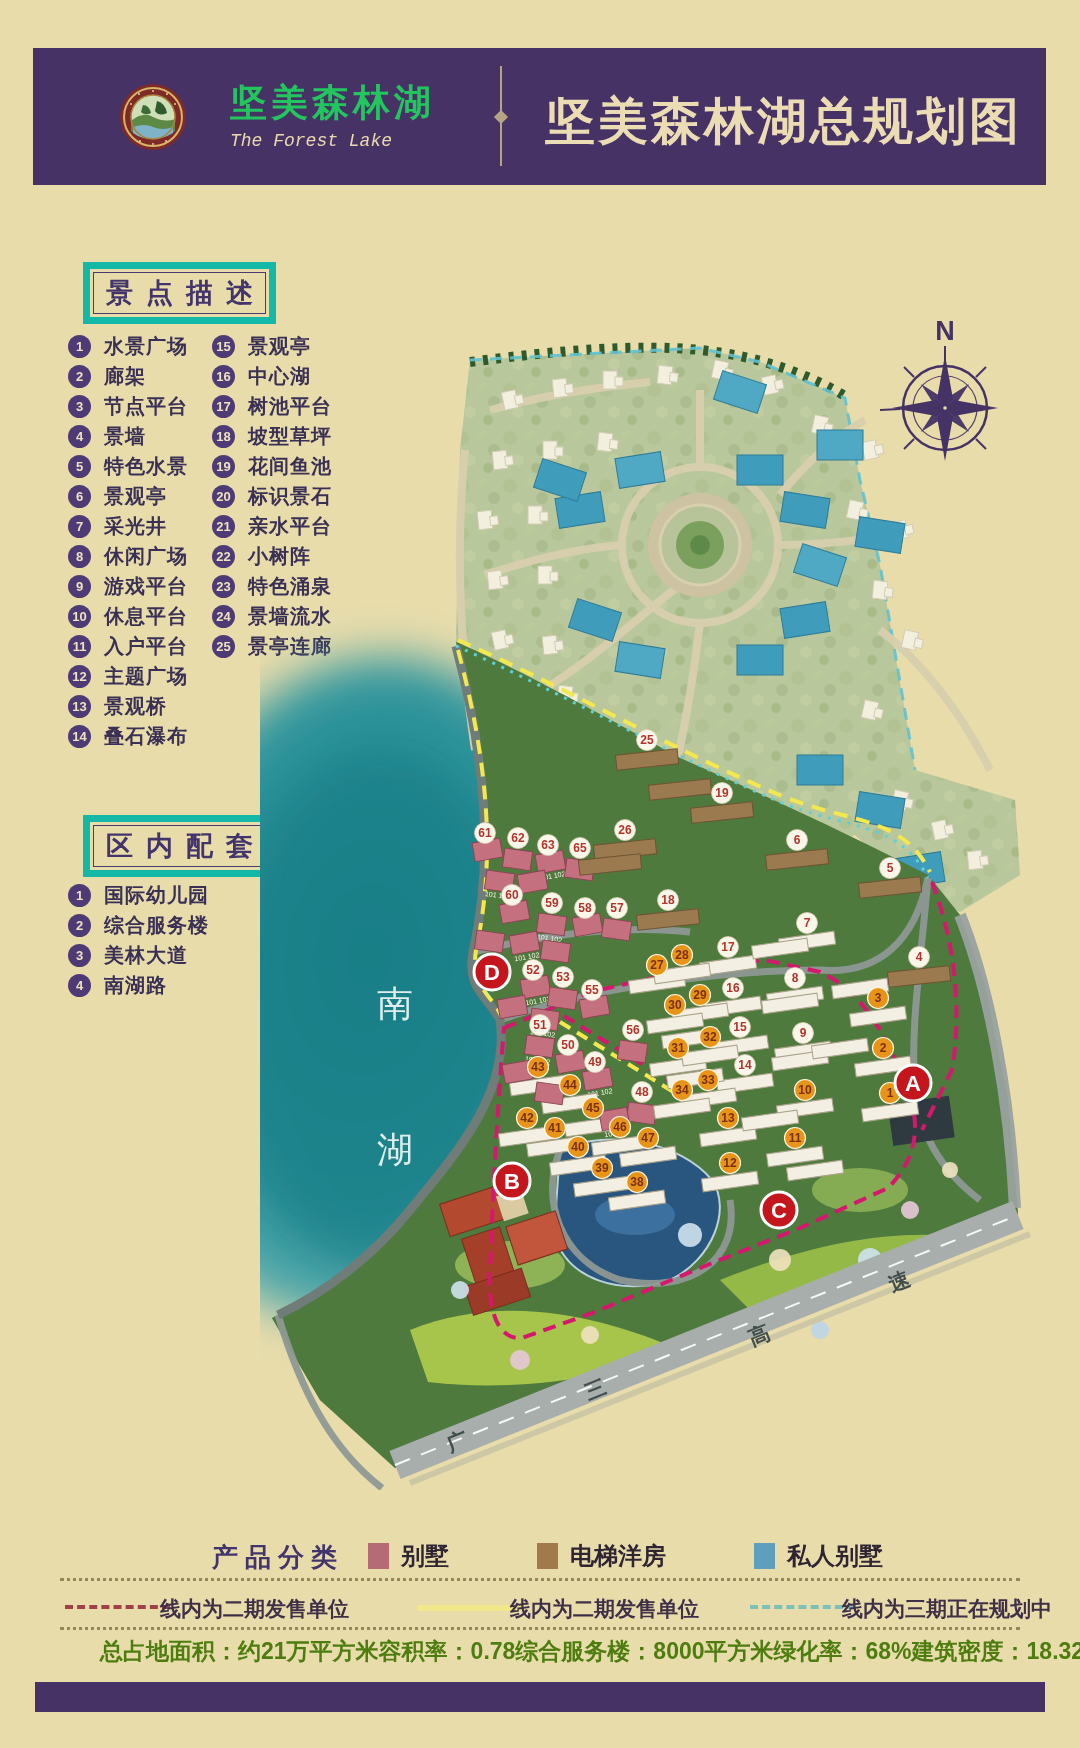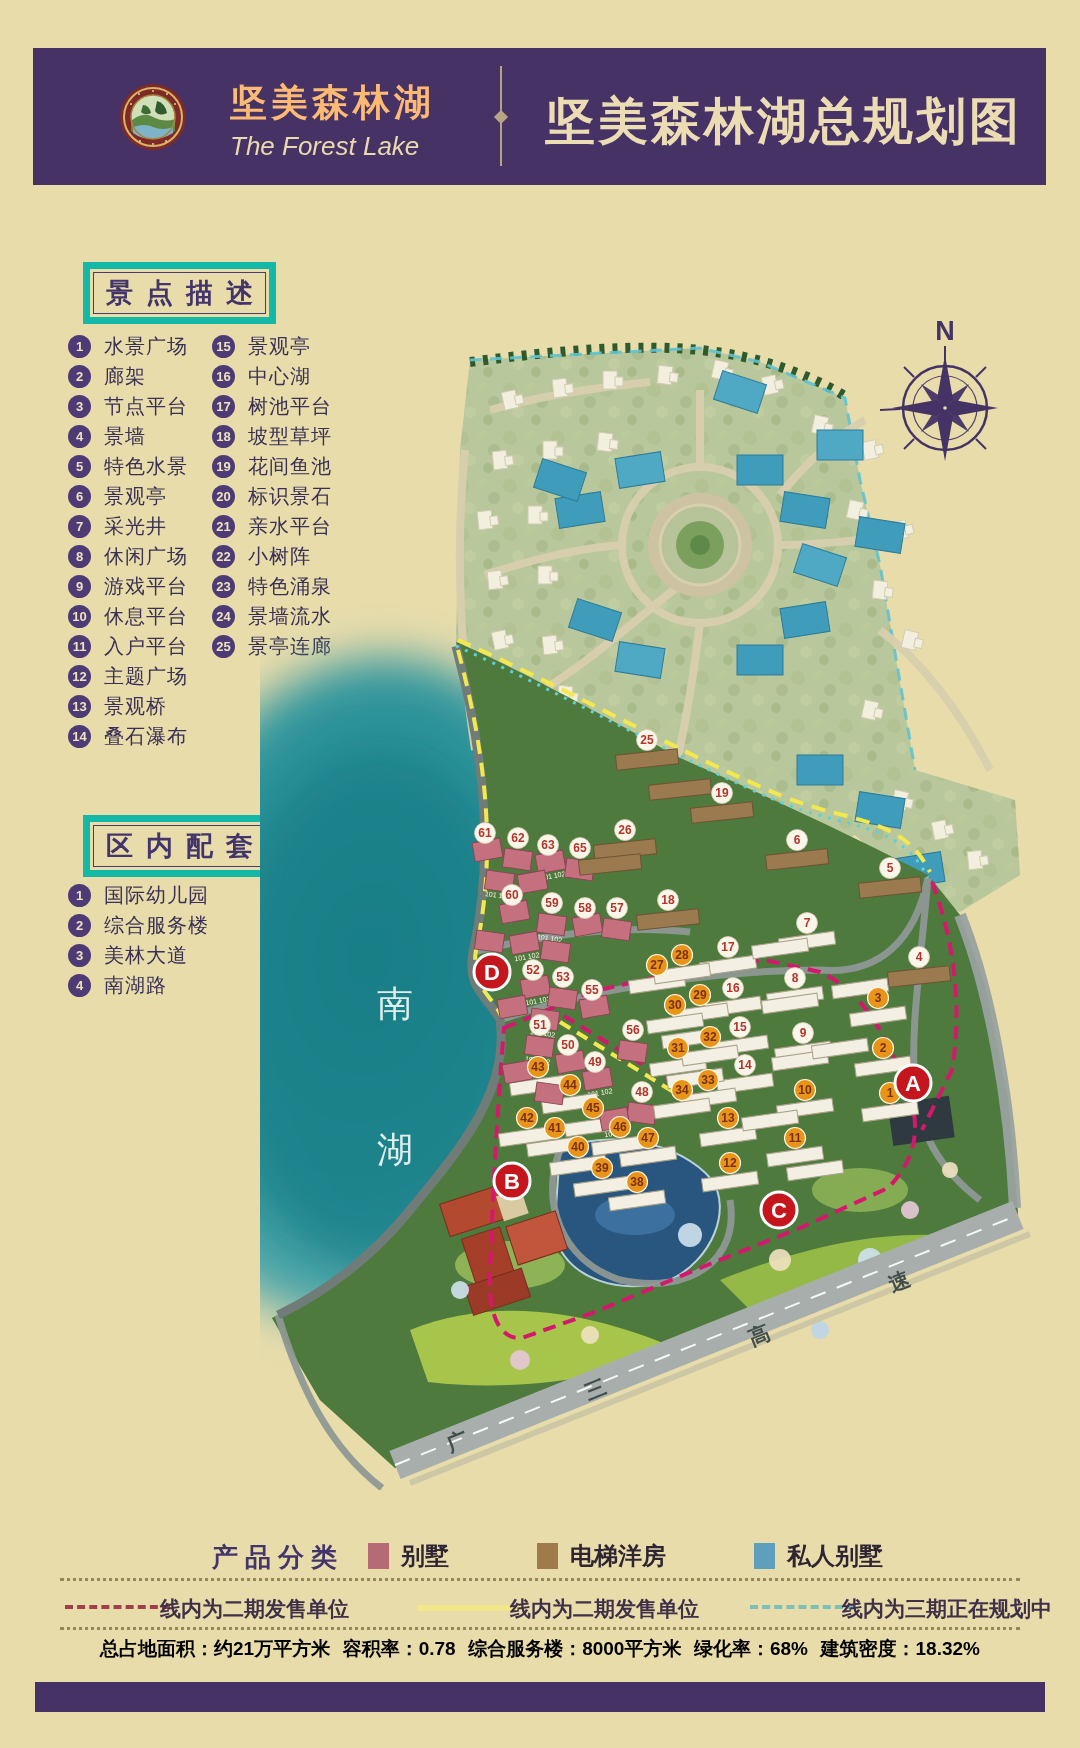--- a/index.html
+++ b/index.html
@@ -3,57 +3,57 @@
 <meta charset="utf-8">
 <style>
   html,body{margin:0;padding:0;}
   body{background:#d8cf9e;}
   .page{position:relative;width:1080px;height:1748px;background:#e8dcab;overflow:hidden;
         font-family:"Liberation Sans",sans-serif;}
   
   .header{position:absolute;left:33px;top:48px;width:1013px;height:137px;background:#473266;}
   .logo{position:absolute;left:86px;top:35px;width:68px;height:68px;}
   .brand{position:absolute;left:197px;top:30px;}
-  .brand-cn{font-size:37px;font-weight:bold;color:#fdba74;letter-spacing:4px;}
-  .brand-en{font-family:Liberation Sans, sans-serif;font-style:italic;font-size:26px;color:#ead9ae;margin-top:3px;}
+  .brand-cn{font-size:37px;font-weight:bold;color:#22c55e;letter-spacing:4px;}
+  .brand-en{font-family:Liberation Mono, monospace;font-style:italic;font-size:18px;color:#ead9ae;margin-top:3px;}
   .hdr-divider{position:absolute;left:467px;top:18px;width:2px;height:100px;background:#cbb98a;opacity:.85;}
   .hdr-divider::after{content:"";position:absolute;left:-4px;top:46px;width:10px;height:10px;background:#cbb98a;transform:rotate(45deg);}
   .hdr-title{position:absolute;left:512px;top:40px;margin:0;font-size:50px;font-weight:bold;color:#ecdcb4;letter-spacing:3px;white-space:nowrap;}
   
   .panel-title{position:absolute;left:83px;width:179px;height:48px;border:7px solid #14b8a6;
      box-shadow:inset 0 0 0 3px #e8dcab, inset 0 0 0 4px #4a3a6e;
      display:flex;align-items:center;justify-content:center;
      font-size:27px;font-weight:bold;color:#43356b;letter-spacing:13px;text-indent:13px;}
   #scenic-title{top:262px;}
   #amenity-title{top:815px;}
   ul.spot-list{list-style:none;margin:0;padding:0;position:absolute;}
   #scenic-col1{left:68px;top:331px;}
   #scenic-col2{left:212px;top:331px;}
   #amenity-list{left:68px;top:880px;}
   ul.spot-list li{height:30px;display:flex;align-items:center;}
   .num-badge{width:23px;height:23px;border-radius:50%;background:#4e3b76;color:#efe2bd;
      font-size:13px;font-weight:bold;display:flex;align-items:center;justify-content:center;flex:0 0 23px;}
-  .spot-label{margin-left:13px;font-size:20px;font-weight:normal;color:#3a3055;letter-spacing:1px;white-space:nowrap;}
+  .spot-label{margin-left:13px;font-size:20px;font-weight:bold;color:#3a3055;letter-spacing:1px;white-space:nowrap;}
   
   #compass{position:absolute;left:880px;top:316px;}
   #map-svg{position:absolute;left:260px;top:330px;}
   
   .legend-title{position:absolute;left:212px;top:1540px;font-size:26px;font-weight:bold;color:#43356b;letter-spacing:7px;white-space:nowrap;}
   .legend-items{position:absolute;left:368px;top:1540px;display:flex;gap:88px;}
   .legend-item{display:flex;align-items:center;}
   .legend-sq{width:21px;height:26px;margin-right:12px;}
   .legend-lbl{font-size:24px;font-weight:bold;color:#2f2532;white-space:nowrap;}
   .dotted-sep{position:absolute;left:60px;width:960px;border-top:3px dotted #8a7850;opacity:.85;}
   #sep1{top:1578px;}
   #sep2{top:1627px;}
   .phase-row{position:absolute;left:0;top:1594px;width:1080px;height:26px;}
   .phase-sample{width:105px;margin-right:16px;height:0;}
   .phase-lbl{font-size:21px;font-weight:bold;color:#3f3048;white-space:nowrap;}
   .stats-row{position:absolute;left:100px;top:1636px;width:880px;display:flex;justify-content:space-between;}
-  .stat{font-size:19px;font-weight:bold;color:#000000;white-space:nowrap;}
+  .stat{font-size:23px;font-weight:bold;color:#4d7c0f;white-space:nowrap;}
   .footer-bar{position:absolute;left:35px;top:1682px;width:1010px;height:30px;background:#473266;}
 </style>
 </head>
 <body>
 
 <div class="page">
 
   <div class="header">
     <svg class="logo" viewBox="0 0 68 68">
       <circle cx="34" cy="34" r="33" fill="#7e2b27"></circle>

